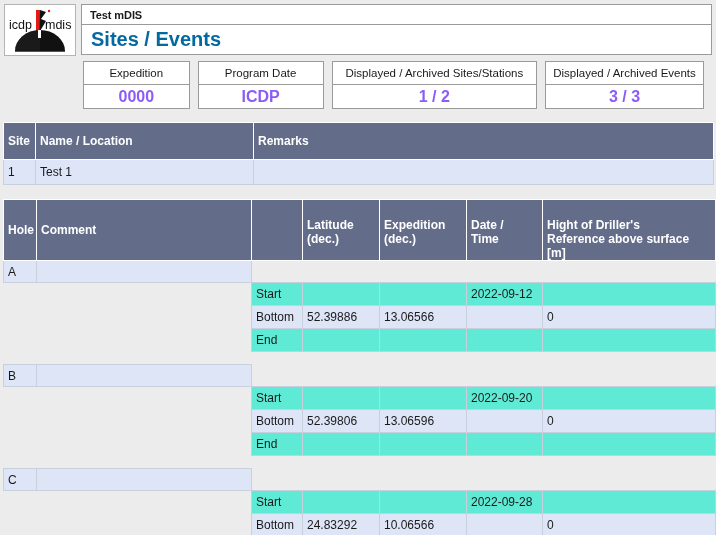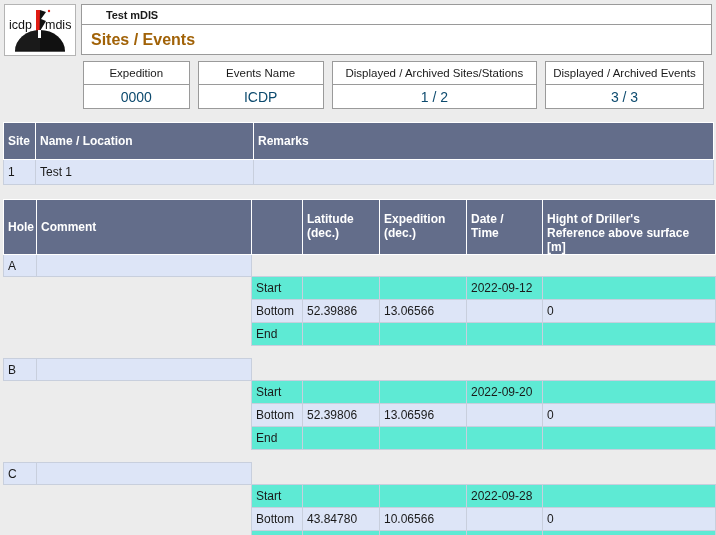--- a/index.html
+++ b/index.html
@@ -38,42 +38,42 @@
     flex: 1 1 auto;
     margin-left: 5px;
   }
   .title-small-row {
     border: 1px solid #9a9a9a;
     background: #ffffff;
     height: 21px;
     box-sizing: border-box;
     display: flex;
     align-items: center;
-    padding-left: 24px;
+    padding-left: 8px;
   }
   .title-small {
     font-size: 11px;
     font-weight: bold;
     color: #1a1a1a;
     letter-spacing: -0.1px;
   }
   .title-big-row {
     border: 1px solid #9a9a9a;
     border-top: none;
     background: #ffffff;
     height: 30px;
     box-sizing: border-box;
     display: flex;
     align-items: center;
     padding-left: 9px;
   }
   .title-big {
-    font-size: 16px;
+    font-size: 20px;
     font-weight: bold;
-    color: #a16207;
+    color: #0369a1;
   }
 
   
   .info-row {
     display: flex;
     margin: 5px 0 0 83px;
     height: 48px;
   }
   .info-box {
     border: 1px solid #9a9a9a;
@@ -91,23 +91,23 @@
     font-size: 11.5px;
     color: #1a1a1a;
     border-bottom: 1px solid #9a9a9a;
     box-sizing: border-box;
   }
   .info-value {
     flex: 1 1 auto;
     display: flex;
     align-items: center;
     justify-content: center;
-    font-size: 14px;
-    font-weight: normal;
-    color: #0c4a6e;
+    font-size: 16px;
+    font-weight: bold;
+    color: #8b5cf6;
   }
   .ib-expedition { width: 110px; }
   .ib-program    { width: 130px; }
   .ib-sites      { width: 212px; }
   .ib-events     { width: 164px; }
 
   
   table {
     border-collapse: collapse;
     table-layout: fixed;
@@ -123,21 +123,21 @@
   }
   .hdr {
     background: #636d8a;
     color: #ffffff;
     font-weight: bold;
     border: 1px solid #ffffff;
     text-align: left;
   }
   .hdr.tall {
     vertical-align: top;
-    padding-top: 12px;
+    padding-top: 18px;
     white-space: normal;
     line-height: 14px;
   }
   .cell {
     border: 1px solid #c8cfdd;
     background: #5eead4;
     color: #1a1a1a;
     height: 23px;
   }
   .cell.blue { background: #dde5f7; }
@@ -194,21 +194,21 @@
 </div>
 
 <div class="info-row">
 
   <div class="info-box ib-expedition">
     <div class="info-label">Expedition</div>
     <div class="info-value">0000</div>
   </div>
 
   <div class="info-box ib-program">
-    <div class="info-label">Events Name</div>
+    <div class="info-label">Program Date</div>
     <div class="info-value">ICDP</div>
   </div>
 
   <div class="info-box ib-sites">
     <div class="info-label">Displayed / Archived Sites/Stations</div>
     <div class="info-value">1 / 2</div>
   </div>
 
   <div class="info-box ib-events">
     <div class="info-label">Displayed / Archived Events</div>
@@ -352,21 +352,21 @@
       <td class="spacer" colspan="2"></td>
       <td class="cell">Start</td>
       <td class="cell"></td>
       <td class="cell"></td>
       <td class="cell">2022-09-28</td>
       <td class="cell"></td>
     </tr>
     <tr class="erow">
       <td class="spacer" colspan="2"></td>
       <td class="cell blue">Bottom</td>
-      <td class="cell blue">43.84780</td>
+      <td class="cell blue">24.83292</td>
       <td class="cell blue">10.06566</td>
       <td class="cell blue"></td>
       <td class="cell blue">0</td>
     </tr>
     <tr class="erow">
       <td class="spacer" colspan="2"></td>
       <td class="cell">End</td>
       <td class="cell"></td>
       <td class="cell"></td>
       <td class="cell"></td>

